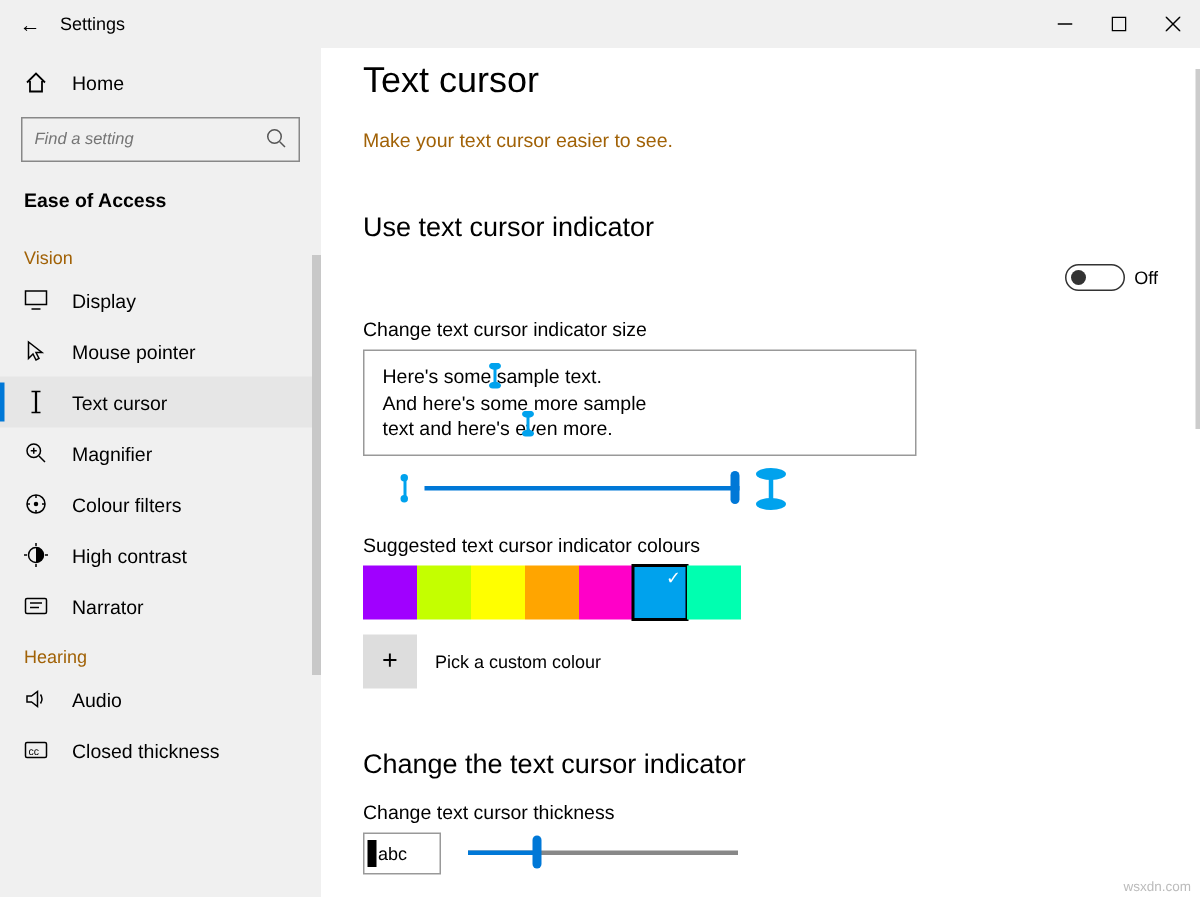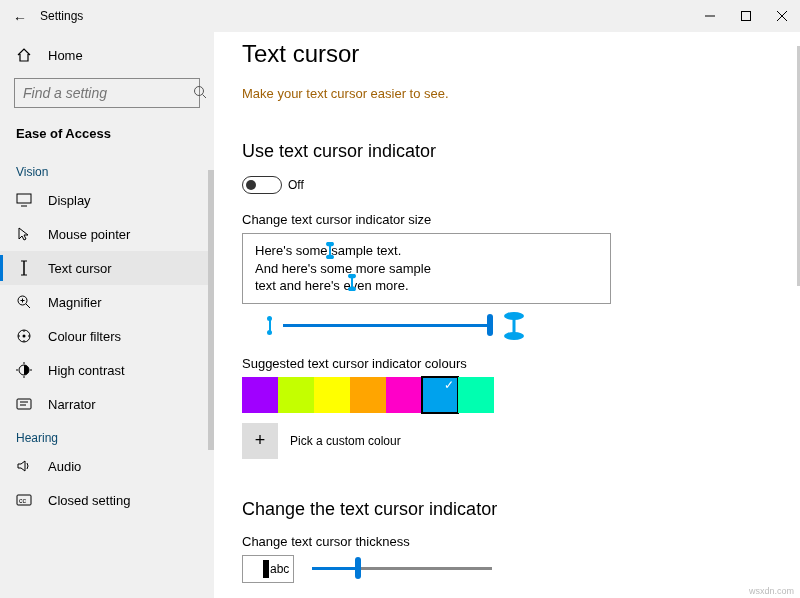--- a/index.html
+++ b/index.html
@@ -13,34 +13,34 @@
 .winbtn { width: 36px; height: 30px; display: flex; align-items: center; justify-content: center; font-size: 12px; }
 .winbtn svg { width: 10px; height: 10px; }
 
 .main { display: flex; height: calc(598px - 32px); }
 
 
 .sidebar { width: 214px; background: #f0f0f0; padding-top: 6px; position: relative; }
 .home-row, .nav-item { display: flex; align-items: center; height: 34px; padding-left: 16px; gap: 16px; font-size: 13px; }
 .home-row .icon, .nav-item .icon { width: 16px; height: 16px; display: flex; align-items: center; justify-content: center; }
 .searchbox { margin: 6px 14px 18px 14px; height: 30px; border: 1px solid #888; display: flex; align-items: center; padding: 0 8px; justify-content: space-between; }
-.searchbox input { border: none; background: transparent; outline: none; font-size: 14px; width: 170px; font-style: italic; color: #555; }
+.searchbox input { border: none; background: transparent; outline: none; font-size: 11px; width: 170px; font-style: italic; color: #555; }
 .section-title { font-size: 13px; font-weight: 600; padding: 0 16px 14px 16px; }
-.group-label { font-size: 12px; color: #0c4a6e; padding: 10px 16px 4px 16px; }
+.group-label { font-size: 12px; color: #a16207; padding: 10px 16px 4px 16px; }
 .nav-item.active { background: #e6e6e6; position: relative; }
 .nav-item.active::before { content: ""; position: absolute; left: 0; top: 4px; bottom: 4px; width: 3px; background: #0078d7; }
 .sidebar-scroll { position:absolute; right:0; top:138px; width:6px; height:280px; background: #c8c8c8; }
 
 
 .content { flex: 1; padding: 8px 28px 0 28px; position: relative; overflow: hidden; }
 h1 { font-size: 24px; font-weight: 400; margin-bottom: 18px; }
 .subtitle { font-size: 13px; color: #a16207; margin-bottom: 26px; }
 h2 { font-size: 18px; font-weight: 400; margin-bottom: 14px; margin-top: 40px; }
 .label { font-size: 13px; margin-bottom: 6px; }
-.toggle-row { display: flex; align-items: center; gap: 6px; margin-bottom: 18px; }
+.toggle-row { display: flex; align-items: center; gap: 6px; margin-bottom: 18px; justify-content: flex-end; }
 .toggle { width: 40px; height: 18px; border: 1px solid #333; border-radius: 10px; position: relative; }
 .toggle .knob { width: 10px; height: 10px; background: #333; border-radius: 50%; position: absolute; top: 3px; left: 3px; }
 
 .sample-box { width: 369px; border: 1px solid #999; padding: 8px 12px; font-size: 13px; line-height: 1.35; position: relative; margin-bottom:8px;}
 
 .slider-row { display:flex; align-items:center; gap:10px; margin-bottom:16px; padding-left:24px; }
 .slider { width: 210px; height: 3px; background: #0078d7; position: relative; }
 .slider .handle { width: 6px; height: 22px; background: #0078d7; border-radius: 3px; position: absolute; top: -10px; }
 .min-ind { width:7px; height:22px; display:flex; flex-direction:column; align-items:center; justify-content:center; gap:9px;}
 .min-ind div{ width:5px; height:5px; background:#00a2ed; border-radius:50%;}
@@ -49,21 +49,21 @@
 
 .swatches { display: flex; margin-bottom: 10px; }
 .swatch { width: 36px; height: 36px; position: relative; }
 .swatch.selected { outline: 2px solid #000; outline-offset: -1px; }
 .swatch.selected::after { content:"✓"; color:#fff; position:absolute; right:4px; top:1px; font-size:12px; }
 
 .custom-row { display:flex; align-items:center; gap:12px; margin-bottom:26px; }
 .plus-btn { width:36px; height:36px; background:#ddd; display:flex; align-items:center; justify-content:center; font-size:18px; }
 
 .thickness-row { display:flex; align-items:center; gap:18px; }
-.abc-preview { width:52px; height:28px; border:1px solid #999; display:flex; align-items:center; font-size:12px; padding-left:20px; }
+.abc-preview { width:52px; height:28px; border:1px solid #999; display:flex; align-items:center; font-size:12px; padding-left:2px; }
 .abc-preview .tcursor { width:6px; height:18px; background:#000; margin-right:1px; }
 .thickness-slider { width:180px; height:3px; background:#888; position:relative; }
 .thickness-slider .fill { height:3px; background:#0078d7; width:46px; }
 .thickness-slider .handle { width:6px; height:22px; background:#0078d7; border-radius:3px; position:absolute; top:-10px; left:43px; }
 
 .content-scroll { position:absolute; right:0; top:14px; width:3px; height:240px; background:#ccc; }
 .watermark { position:absolute; right:6px; bottom:2px; font-size:9px; color:#bbb; }
 </style>
 </head>
 <body>
@@ -195,21 +195,21 @@
         </span>
       <span>Audio</span>
     </div>
     <div class="nav-item">
       <span class="icon">
           <svg width="16" height="12" viewBox="0 0 16 12">
             <rect x="1" y="1" width="14" height="10" rx="1" fill="none" stroke="#000"></rect>
             <text x="3" y="9" font-size="7">cc</text>
           </svg>
         </span>
-      <span>Closed setting</span>
+      <span>Closed thickness</span>
     </div>
     <div class="sidebar-scroll"></div>
   </div>
 
   <div class="content">
     <h1>Text cursor</h1>
     <div class="subtitle">Make your text cursor easier to see.</div>
 
     <h2>Use text cursor indicator</h2>
     <div class="toggle-row">

